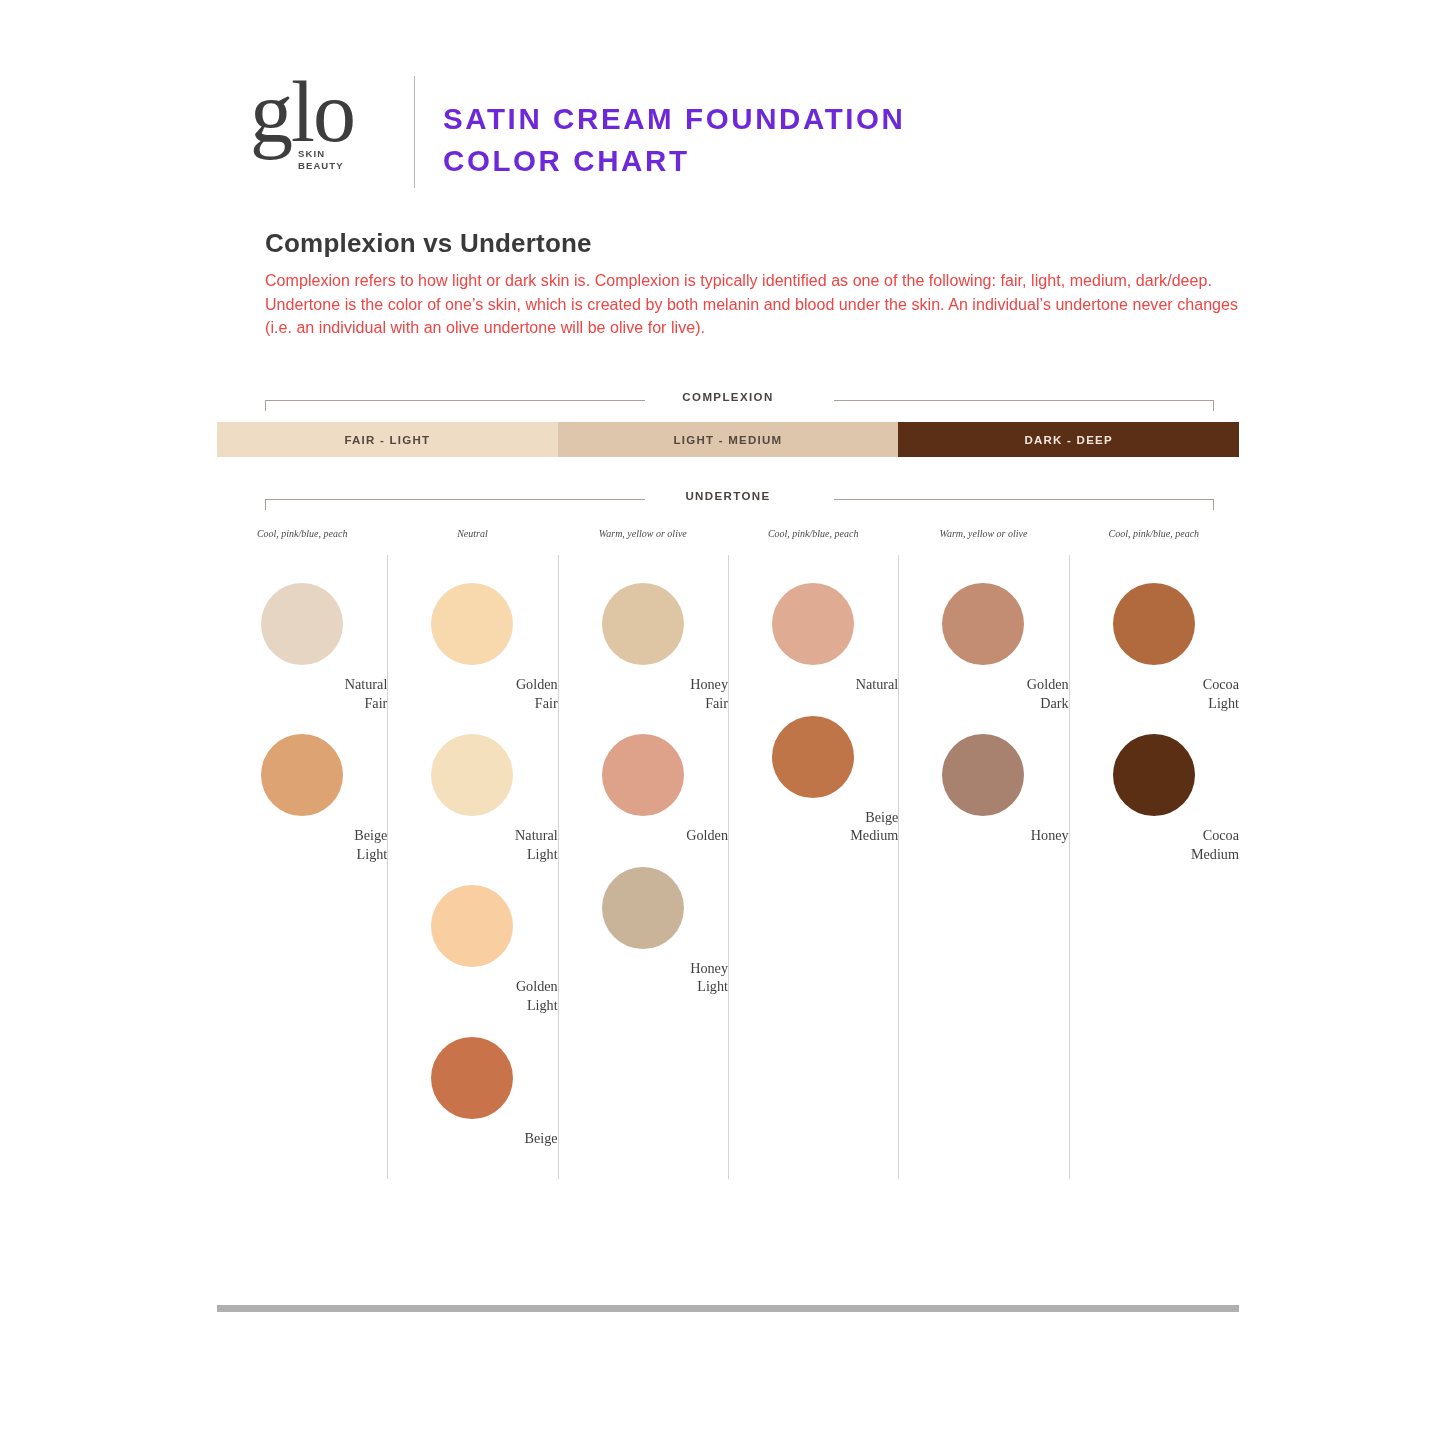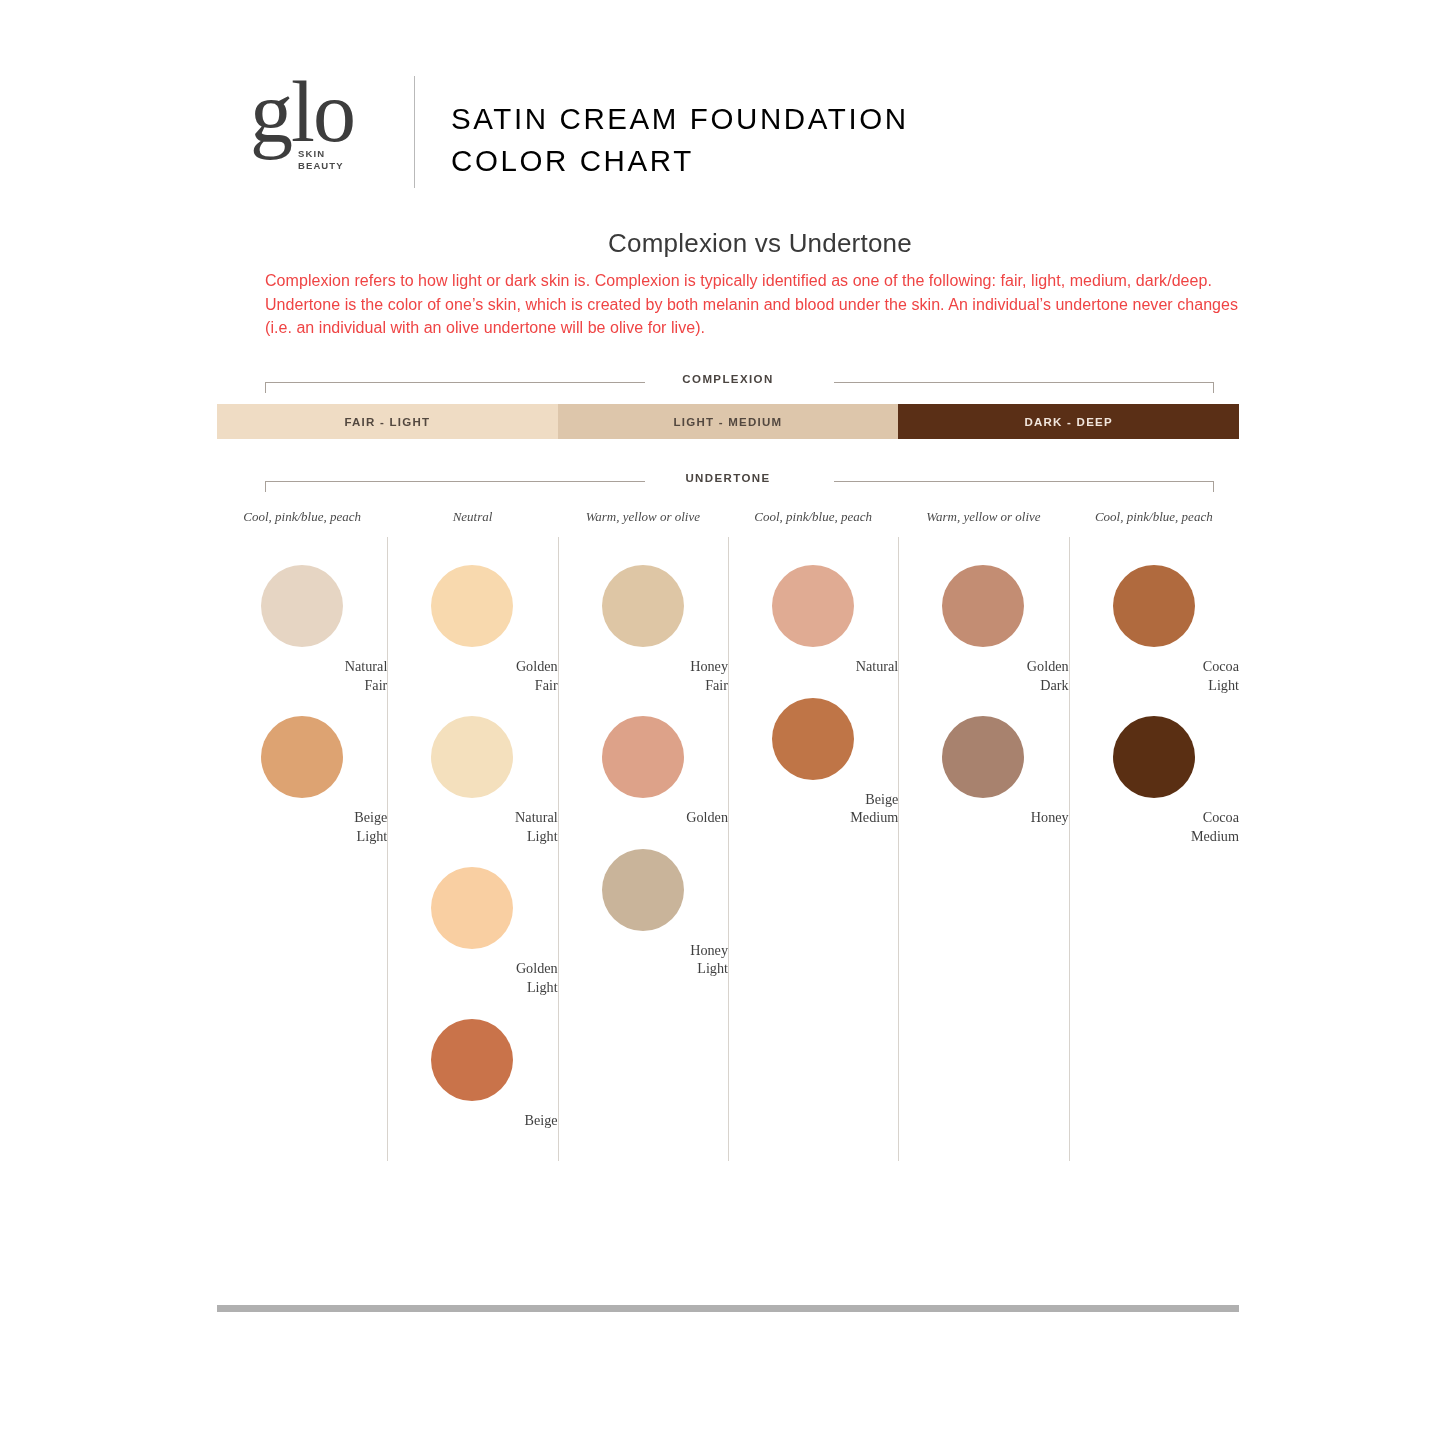--- a/index.html
+++ b/index.html
@@ -51,54 +51,52 @@
     background: #b9b9b9;
     height: 112px;
     margin: 4px 28px 0 8px;
   }
   .title-block {
     padding-top: 26px;
   }
   .title-line {
     font-size: 29.5px;
     letter-spacing: 2.6px;
-    color: #000000;
+    color: #6d28d9;
     line-height: 1.42;
-    font-weight: 400;
-    margin-left: 8px;
+    font-weight: 700;
   }
 
   
   .intro {
     position: absolute;
     left: 265px;
     top: 228px;
     width: 990px;
   }
   .intro h2 {
     margin: 0 0 10px 0;
     font-size: 26px;
-    font-weight: 400;
+    font-weight: 700;
     color: #3a3a3a;
     letter-spacing: 0.2px;
-    text-align: center;
   }
   .intro p {
     margin: 0;
     font-size: 16px;
     line-height: 1.47;
     color: #ef4444;
     letter-spacing: 0.05px;
   }
 
   
   .chart {
     position: absolute;
     left: 217px;
-    top: 370px;
+    top: 388px;
     width: 1022px;
   }
 
   
   .bracket {
     position: relative;
     height: 26px;
   }
   .bracket .line-left,
   .bracket .line-right {
@@ -163,21 +161,21 @@
     position: absolute;
     left: 0;
     top: 30px;
     bottom: -10px;
     width: 1px;
     background: #d8d3cd;
   }
   .col-head {
     text-align: center;
     font-family: "Liberation Serif", serif;
-    font-size: 13px;
+    font-size: 10px;
     line-height: 1.3;
     color: #4b4b4b;
     height: 46px;
     font-style: italic;
   }
   .swatches {
     padding-top: 10px;
   }
   .sw {
     text-align: right;

